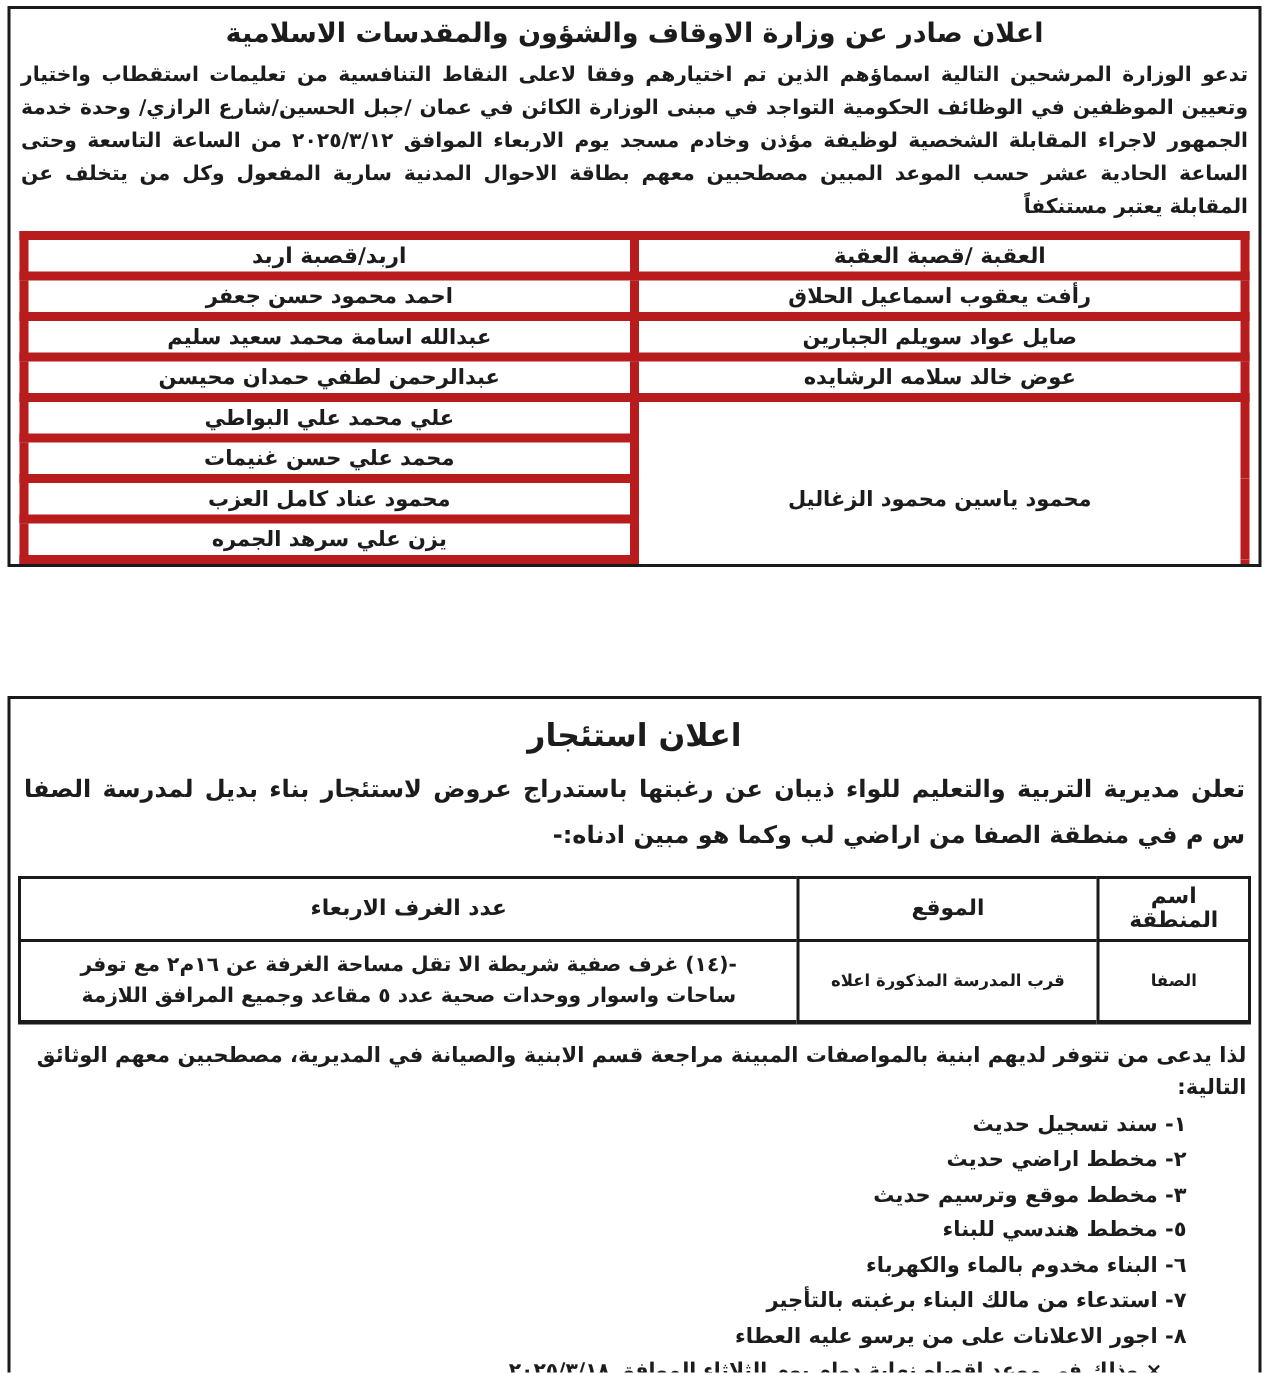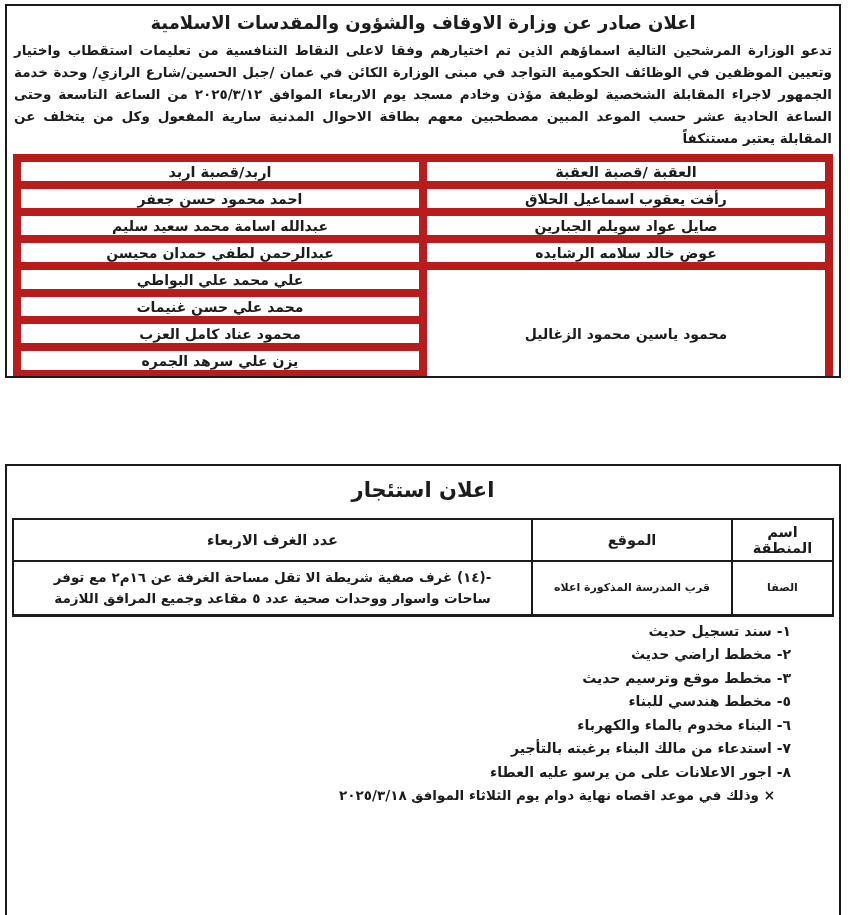--- a/index.html
+++ b/index.html
@@ -19,21 +19,21 @@
   }
   #box-awqaf { left: 5px; top: 4px;   width: 836px; height: 374px; }
   #box-rental { left: 5px; top: 424px; width: 836px; height: 477px; margin-top: 40px; }
 
   .title1 { text-align: center; font-size: 18px; line-height: 24px; margin: 5px 10px 0; }
   .para1  { font-size: 13.5px; line-height: 22px; margin: 4px 7px 0; text-align: justify; }
 
   table { border-collapse: collapse; }
   #candidates-table { width: calc(100% - 12px); margin: 5px 6px 0; }
   #candidates-table th, #candidates-table td {
-    border: 8px solid #b91c1c;
+    border: 6px solid #b91c1c;
     height: 27px;
     font-size: 14px;
     text-align: center;
     padding: 1px 6px;
     font-weight: 700;
   }
   #candidates-table th { font-size: 14.5px; }
   #candidates-table .col-right { width: 50%; }
   #candidates-table .col-left  { width: 50%; }
 
@@ -100,36 +100,38 @@
       </tr>
       <tr>
         <td>يوسف محمد يوسف ابو خليط</td>
       </tr>
     </tbody>
       </table>
   </div>
 
   <div class="box" id="box-rental">
     <h2 class="title2">اعلان استئجار</h2>
+    <p class="para2">تعلن مديرية التربية والتعليم للواء ذيبان عن رغبتها باستدراج عروض لاستئجار بناء بديل لمدرسة الصفا س م في منطقة الصفا من اراضي لب وكما هو مبين ادناه:-</p>
 
     <table id="rental-table">
       <tbody>
           <tr>
         <th class="w-region">اسم المنطقة</th>
         <th class="w-location">الموقع</th>
         <th>عدد الغرف الاربعاء</th>
       </tr>
       <tr>
         <td>الصفا</td>
         <td>قرب المدرسة المذكورة اعلاه</td>
         <td class="rooms">-(١٤) غرف صفية شريطة الا تقل مساحة الغرفة عن ١٦م٢ مع توفر ساحات واسوار ووحدات صحية عدد ٥ مقاعد وجميع المرافق اللازمة</td>
       </tr>
     </tbody>
       </table>
 
+    <p class="req-intro">لذا يدعى من تتوفر لديهم ابنية بالمواصفات المبينة مراجعة قسم الابنية والصيانة في المديرية، مصطحبين معهم الوثائق التالية:</p>
 
     <ul class="req-list">
       <li>١- سند تسجيل حديث</li>
       <li>٢- مخطط اراضي حديث</li>
       <li>٣- مخطط موقع وترسيم حديث</li>
       <li>٥- مخطط هندسي للبناء</li>
       <li>٦- البناء مخدوم بالماء والكهرباء</li>
       <li>٧- استدعاء من مالك البناء برغبته بالتأجير</li>
       <li>٨- اجور الاعلانات على من يرسو عليه العطاء</li>
     </ul>

